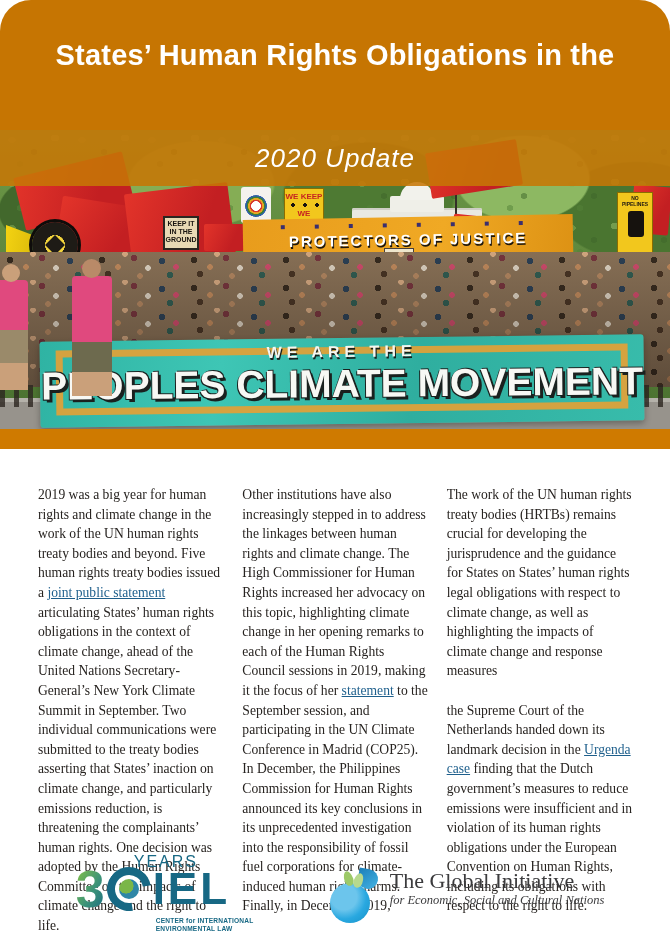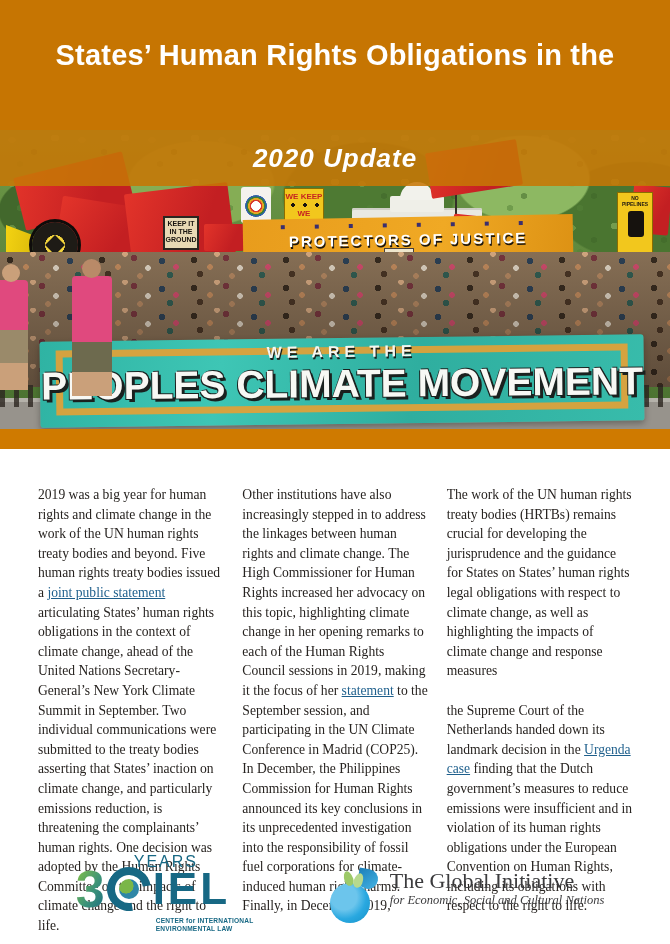--- a/index.html
+++ b/index.html
@@ -1,19 +1,19 @@
 <!DOCTYPE html>
 <html lang="en"><head>
 <meta charset="utf-8">
 <style>
   * { margin:0; padding:0; box-sizing:border-box; }
   html,body { background:#ffffff; }
   .page {
     position:relative; width:670px; height:944px; background:#ffffff;
-    overflow:hidden; font-family:"Liberation Serif", serif;
+    overflow:hidden; font-family:"Liberation Serif", serif;border-radius:31px;
   }
 
   
   .masthead {
     position:absolute; top:0; left:0; width:670px; height:130px;
     background:#c67502; color:#ffffff; text-align:center;
     font-family:"Liberation Sans", sans-serif;
   }
   .masthead h1 { font-size:29px; line-height:37px; font-weight:bold; padding-top:37px; letter-spacing:0.2px; }
 
@@ -126,21 +126,21 @@
     transform:rotate(0.2deg); white-space:nowrap; }
 
   .person { position:absolute; border-radius:4px 4px 0 0; }
   .p1 { left:-6px; top:150px; width:34px; height:110px; background:linear-gradient(#e0497e 0 45%, #9a8a6a 45% 75%, #caa07a 75%); z-index:8; }
   .p1::before { content:""; position:absolute; left:8px; top:-16px; width:18px; height:18px; border-radius:50%; background:#caa07a; }
   .p2 { left:72px; top:146px; width:40px; height:120px; background:linear-gradient(#e0497e 0 55%, #6d6a4e 55% 80%, #caa07a 80%); z-index:8; }
   .p2::before { content:""; position:absolute; left:10px; top:-17px; width:19px; height:19px; border-radius:50%; background:#b9withdraw8a68; background:#b98a68; }
 
   .update-overlay { position:absolute; top:0; left:0; width:670px; height:56px;
     background:rgba(198,118,6,.88); z-index:20; color:#ffffff; text-align:center;
-    font-family:"Liberation Sans", sans-serif;font-weight:bold; }
+    font-family:"Liberation Sans", sans-serif; }
   .update-overlay .sub { font-style:italic; font-size:26px; line-height:56px; letter-spacing:1px; }
 
   .strip { position:absolute; top:429px; left:0; width:670px; height:20px; background:#cf7a00; }
 
   
   .content { position:absolute; top:449px; left:0; width:670px; padding:36px 36px 0 38px; display:flex; gap:17px; }
   .col { flex:1 1 0; font-size:13.6px; line-height:19.6px; color:#272320; text-align:left;
     -webkit-hyphens:auto; hyphens:auto; }
   .col p + p { margin-top:19.6px; }
   .col a.link { color:#1e5f8c; text-decoration:underline; }

